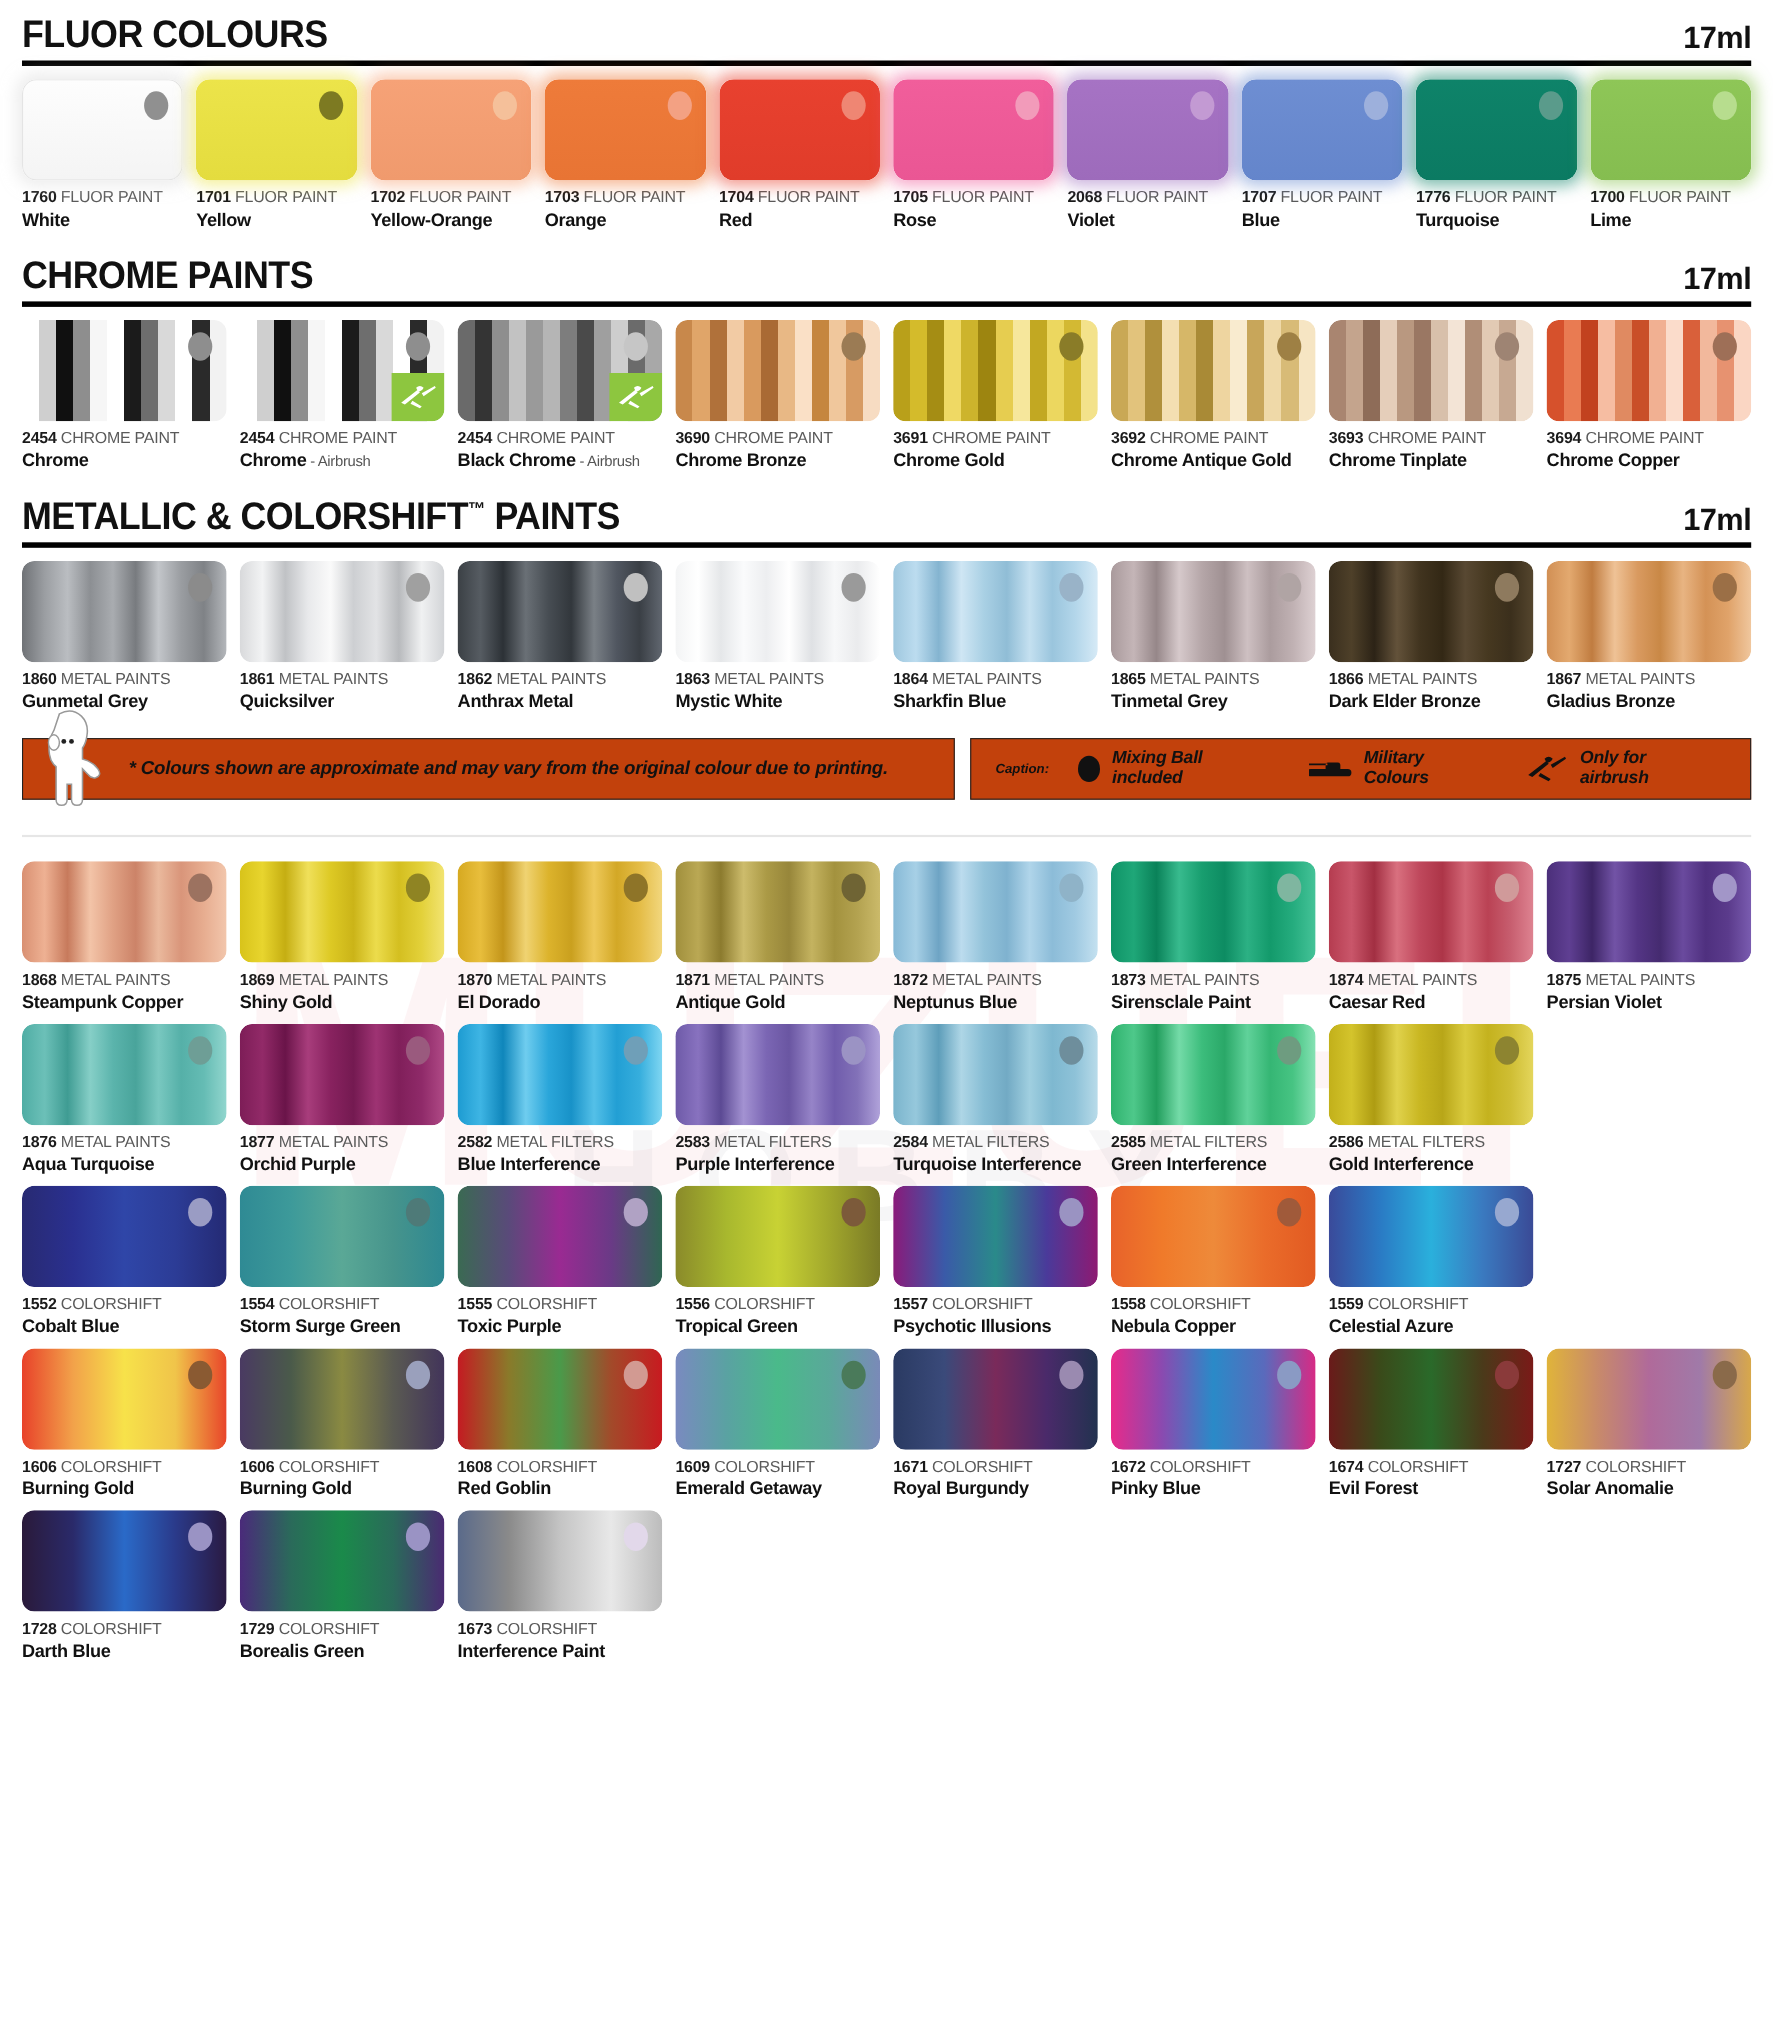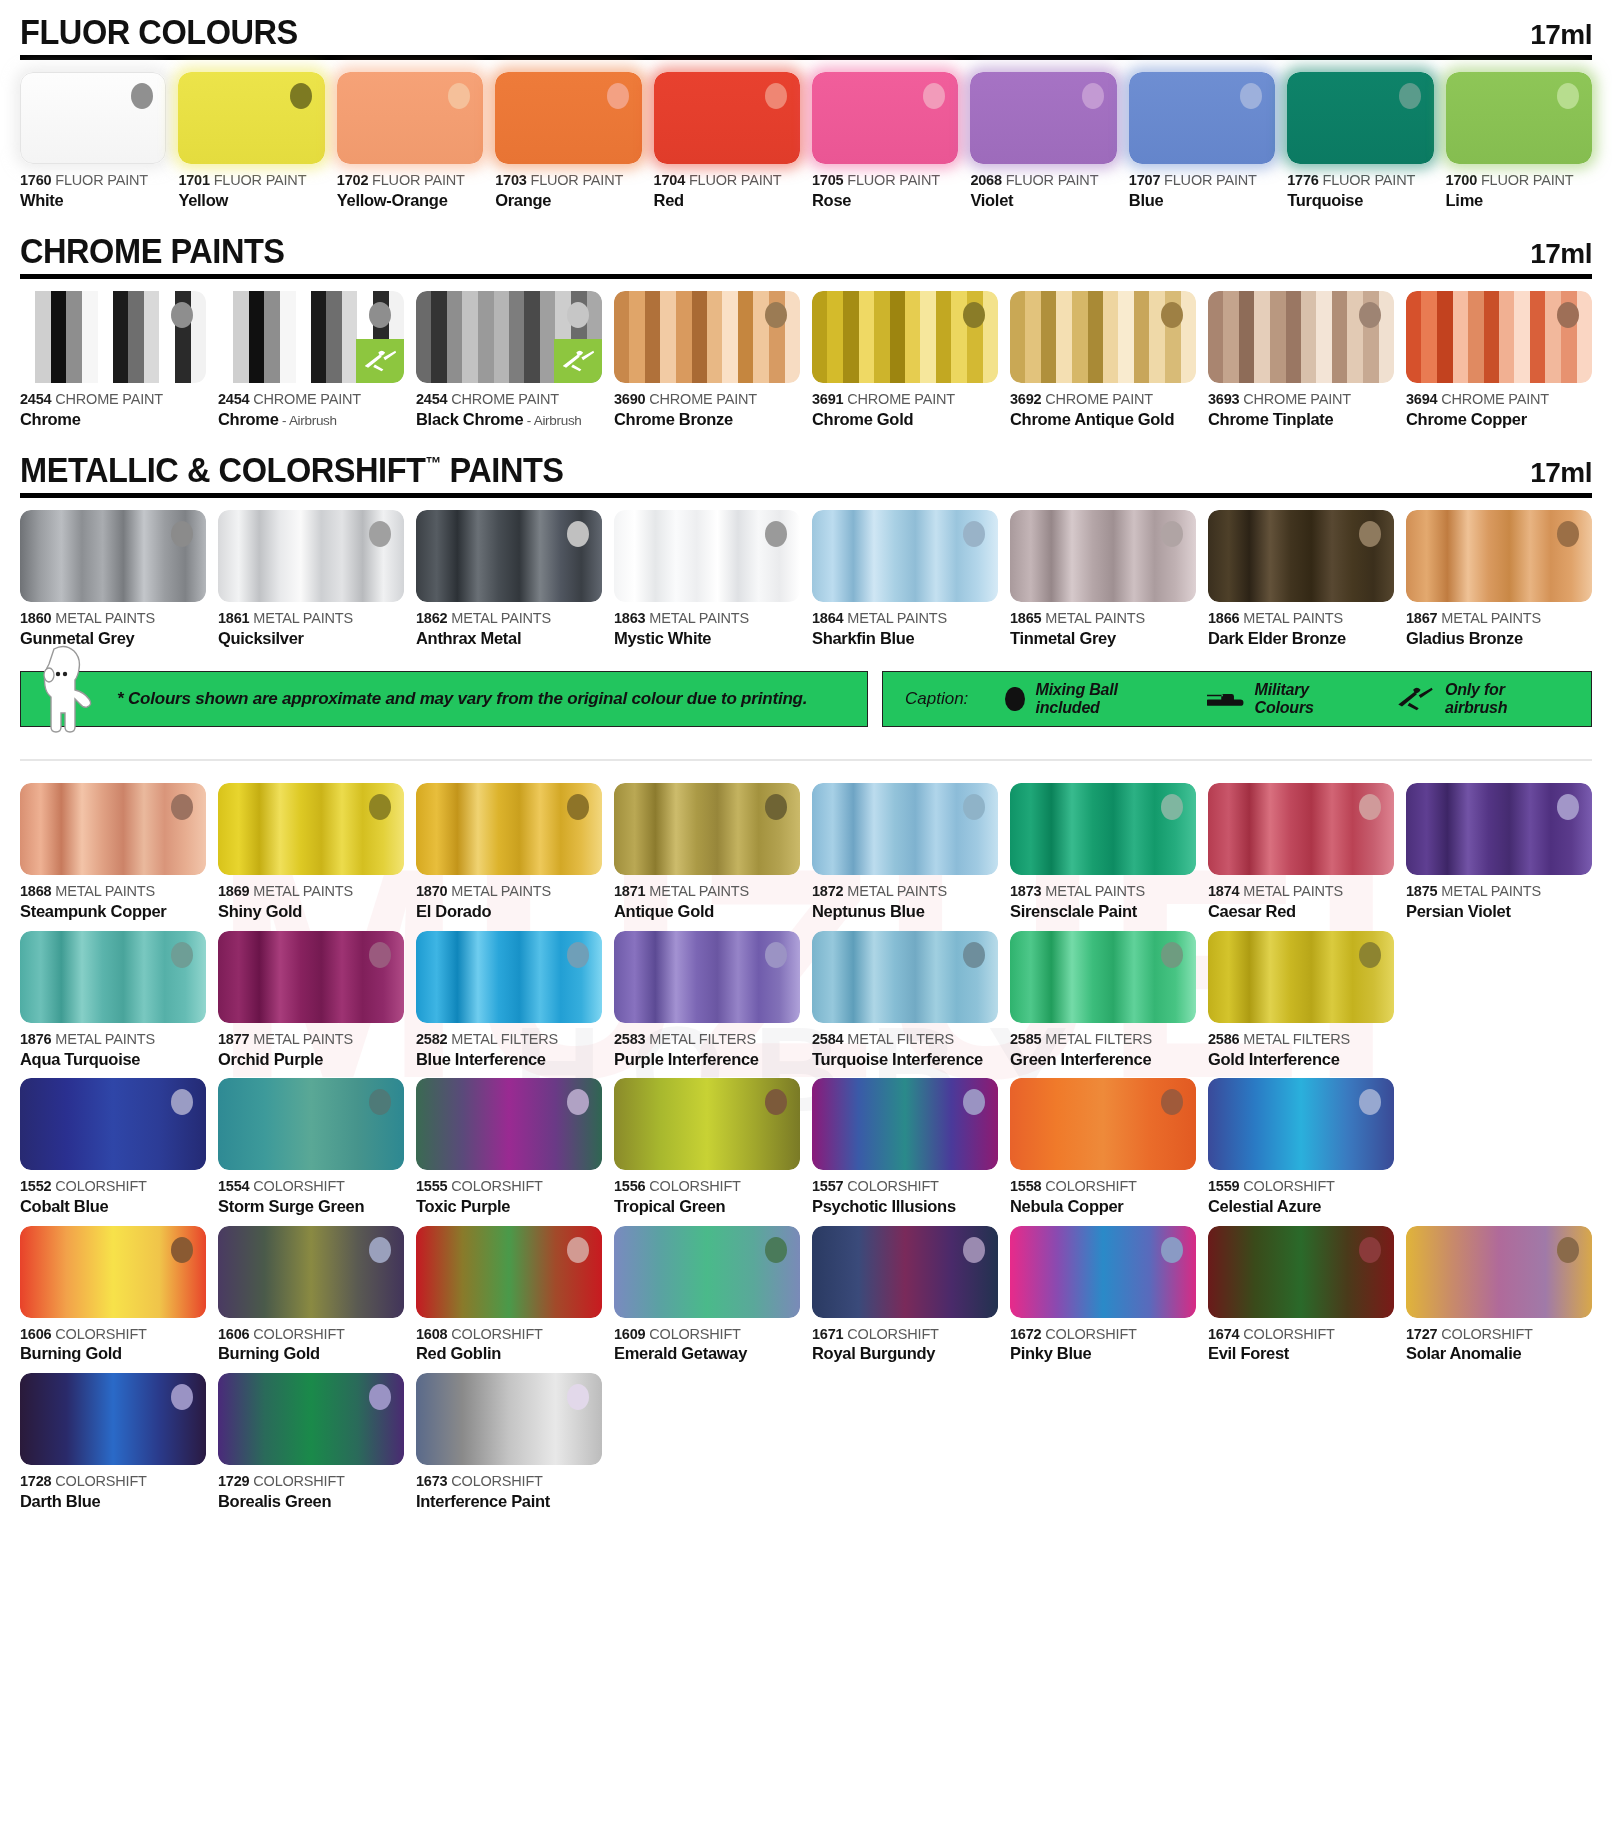--- a/index.html
+++ b/index.html
@@ -79,27 +79,27 @@
   .code { font-size: 14.5px; font-weight: 700; color: #1a1a1a; letter-spacing: -0.2px; }
   .fam  { font-size: 14.5px; font-weight: 400; color: #5a5a5a; letter-spacing: -0.2px; }
   .nm   { font-size: 16.5px; font-weight: 700; color: #111; margin-top: 2px; letter-spacing: -0.3px; }
   .nm .suffix { font-weight: 400; font-size: 13.5px; color: #555; }
 
   
   .capwrap { position: relative; margin: 14px 0 0 0; height: 62px; }
   .mascot { position: absolute; left: 14px; bottom: -6px; width: 62px; height: 96px; z-index: 5; }
   .capboxes { display: flex; gap: 14px; height: 56px; }
   .capbox {
-    border: 1.6px solid #222; background: #22c55e;
+    border: 1.6px solid #222; background: #c2410c;
     display: flex; align-items: center; height: 56px;
   }
   .capbox.left { flex: 0 0 848px; padding-left: 96px; }
   .capbox.right { flex: 1; padding-left: 22px; gap: 0; }
   .cap-note { font-size: 17px; font-style: italic; font-weight: 600; color: #111; letter-spacing: -0.2px; }
-  .cap-label { font-size: 17px; font-style: italic; font-weight: 400; margin-right: 37px; }
+  .cap-label { font-size: 12px; font-style: italic; font-weight: 700; margin-right: 26px; }
   .cap-item { display: flex; align-items: center; gap: 11px; margin-right: 34px; }
   .cap-item .txt { font-size: 16px; font-style: italic; font-weight: 600; letter-spacing: -0.2px; }
   .ic-ball { width: 21px; height: 24px; background: #111; border-radius: 50%; display:block; }
   .ic-tank svg, .ic-air svg { display: block; }
 
   .divider { height: 2px; background: #e6e6e6; margin: 26px 0 22px 0; }
 </style>
 </head>
 <body>
 

